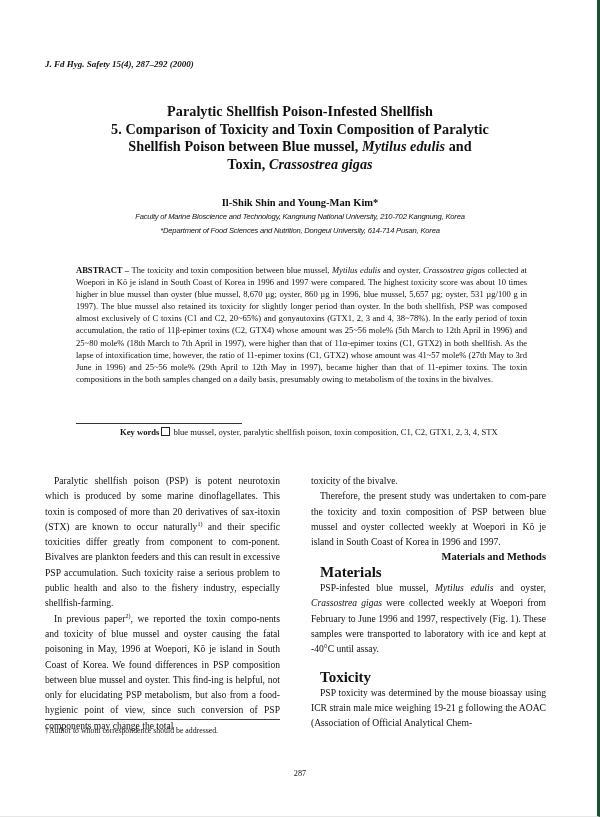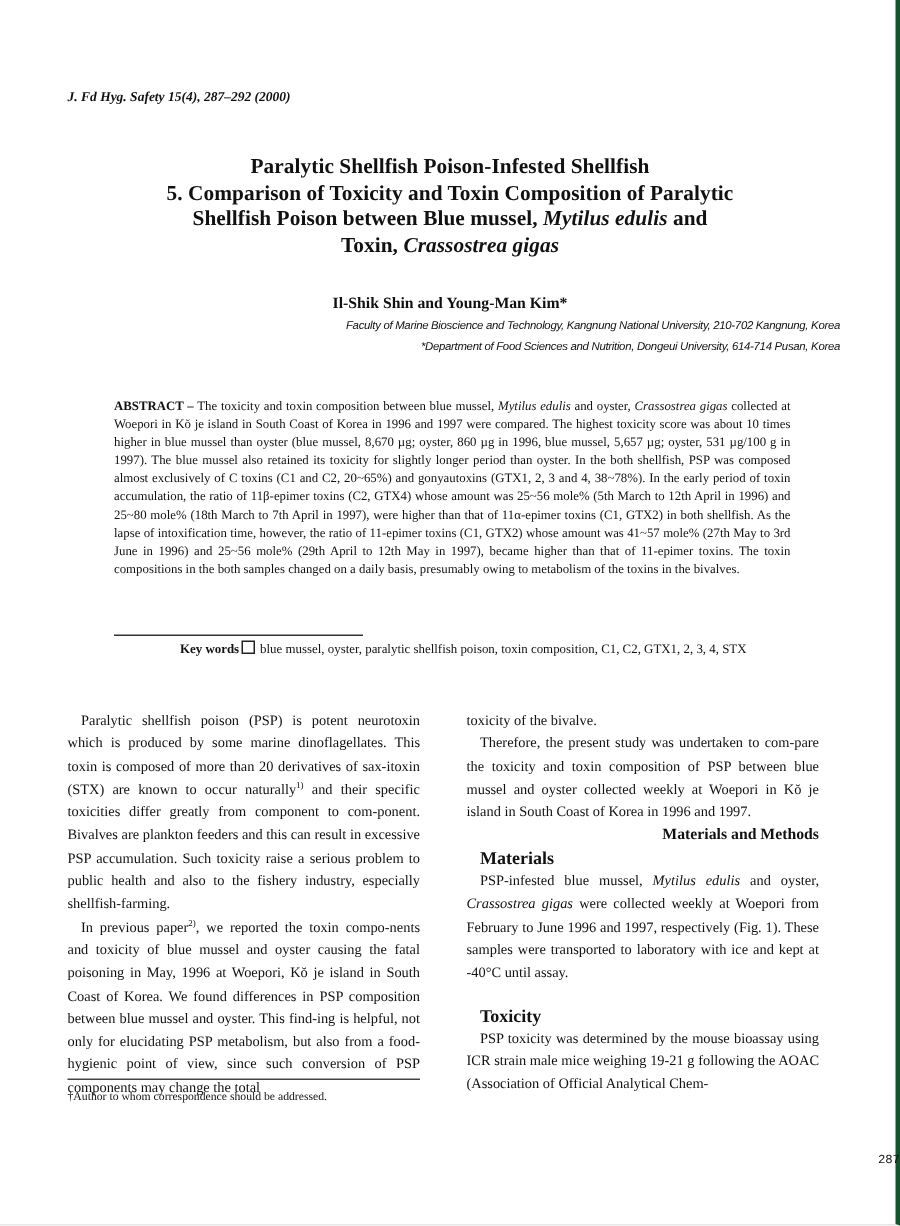--- a/index.html
+++ b/index.html
@@ -4,42 +4,42 @@
 <style>
   html, body { margin: 0; padding: 0; background: #ffffff; }
   body { width: 600px; height: 817px; position: relative; overflow: hidden;
          font-family: "Liberation Serif", serif; color: #111; }
   .page { position: absolute; inset: 0; border-right: 3px solid #14532d; border-bottom: 1px solid #e6e6e6; box-sizing: border-box; }
   .journal { position: absolute; left: 45px; top: 59px; font-size: 9px; font-weight: bold; font-style: italic; }
   .title { position: absolute; left: 40px; width: 520px; top: 103px; text-align: center;
            font-size: 14.2px; font-weight: bold; line-height: 17.6px; letter-spacing: 0.05px; }
   .title .ln { display: block; white-space: nowrap; }
   .authors { position: absolute; left: 40px; width: 520px; top: 197px; text-align: center; font-weight: bold; font-size: 10.5px; }
-  .affil { position: absolute; left: 40px; width: 520px; text-align: right; font-family: "Liberation Sans", sans-serif;
+  .affil { position: absolute; left: 40px; width: 520px; text-align: center; font-family: "Liberation Sans", sans-serif;
            font-style: italic; font-size: 7.6px; letter-spacing: -0.2px; }
   .affil1 { top: 212px; }
   .affil2 { top: 226px; }
   .abstract { position: absolute; left: 76px; width: 451px; top: 264px; font-size: 8.55px; line-height: 12.1px; text-align: justify; }
   .abstract .lbl { font-weight: bold; }
   .abs-rule { position: absolute; left: 76px; top: 423px; width: 166px; height: 0; border-top: 1px solid #333; }
   .keywords { position: absolute; left: 76px; top: 427px; width: 455px; font-size: 8.6px; white-space: nowrap; padding-left: 44px; }
   .keywords .lbl { font-weight: bold; }
   .kw-box { display: inline-block; width: 7px; height: 7px; border: 1px solid #222; vertical-align: -1px; margin: 0 3px 0 2px; }
   .col { position: absolute; width: 235px; font-size: 9.6px; line-height: 15.3px; text-align: justify; }
   .col-left { left: 45px; top: 473px; }
   .col-right { left: 311px; top: 473px; }
   .col p { margin: 0; text-indent: 9px; }
   .col p.noind { text-indent: 0; }
   sup { font-size: 6px; line-height: 0; vertical-align: 4px; }
   .sec-head { text-align: right; font-weight: bold; font-size: 10.5px; margin: 15px 0 14px; text-indent: 0; }
-  .subhead { font-weight: bold; font-size: 12px; text-indent: 0; margin-top: 0; }
+  .subhead { font-weight: bold; font-size: 15px; text-indent: 0; margin-top: 0; }
   .gap { height: 13px; }
   .foot-rule { position: absolute; left: 45px; top: 719px; width: 235px; height: 0; border-top: 1.4px solid #444; }
   .footnote { position: absolute; left: 45px; top: 726px; font-size: 7.8px; }
-  .pagenum { position: absolute; left: 0; width: 600px; top: 769px; text-align: right; font-size: 8.2px; font-family: Liberation Mono, monospace; }
+  .pagenum { position: absolute; left: 0; width: 600px; top: 769px; text-align: center; font-size: 8.2px; font-family: Liberation Serif, serif; }
   i { font-style: italic; }
 </style>
 </head>
 <body>
 
 <div class="page">
 
   <div class="journal">J. Fd Hyg. Safety 15(4), 287–292 (2000)</div>
 
   <div class="title">

